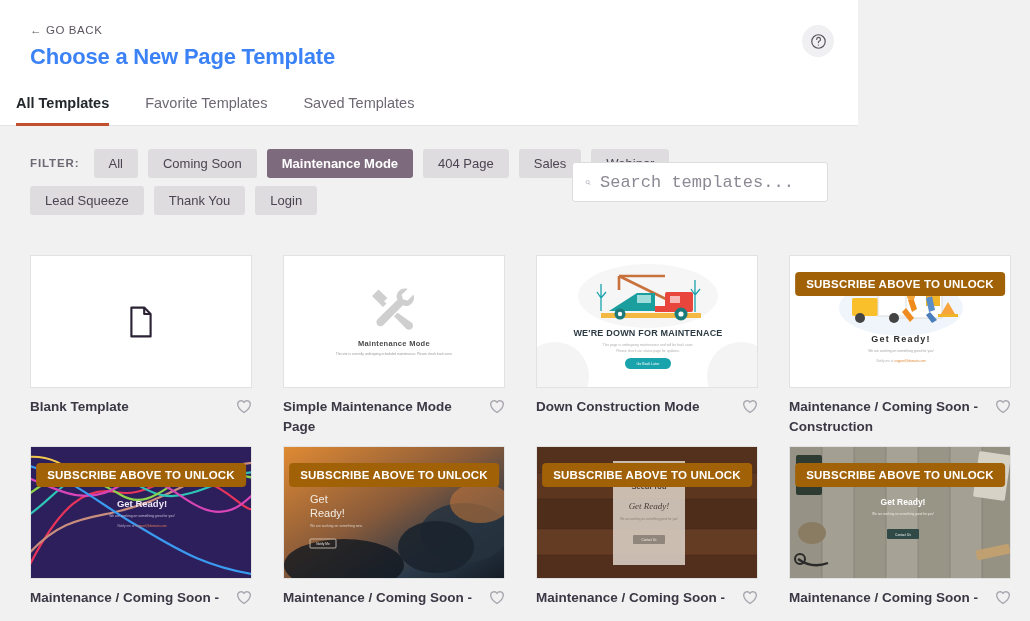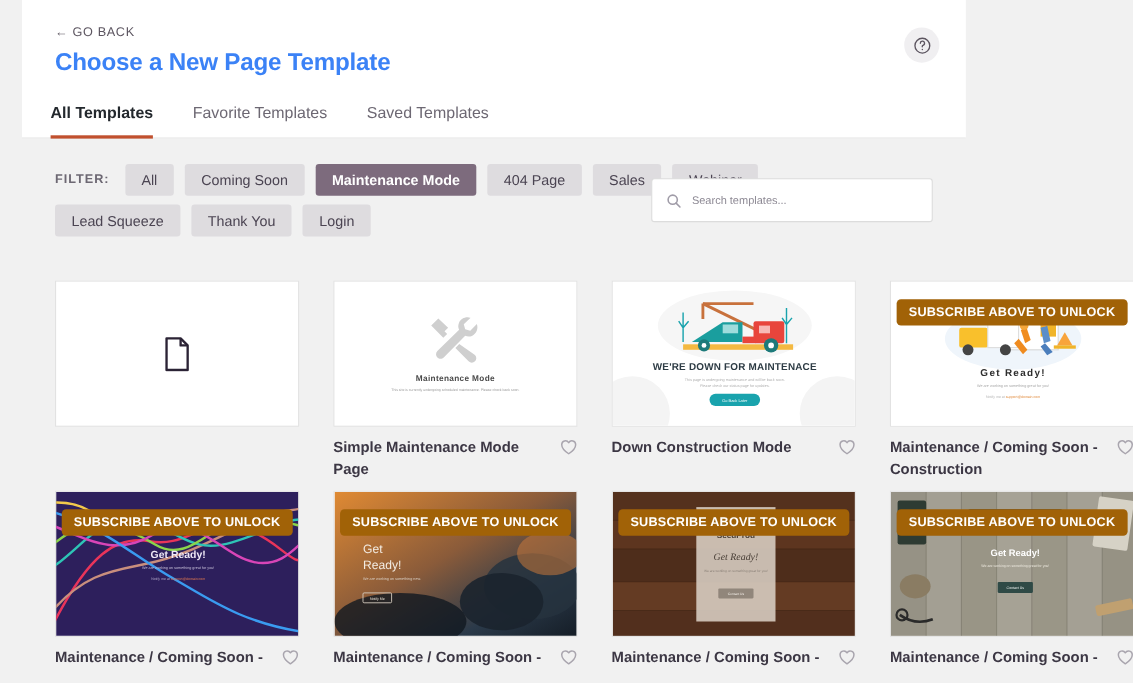--- a/index.html
+++ b/index.html
@@ -2,21 +2,21 @@
 <html><head>
 <meta charset="utf-8">
 <style>
   * { box-sizing: border-box; margin: 0; padding: 0; }
   html, body {
     width: 1030px; height: 621px;
     font-family: "Liberation Sans", sans-serif;
     background: #f1f1f1;
     overflow: hidden;
   }
-  #app { position: relative; width: 858px; height: 621px; margin-left: 20px; }
+  #app { position: relative; width: 858px; height: 621px; }
 
   
   .header {
     background: #ffffff;
     padding: 20px 30px 0 30px;
     position: relative;
   }
   .go-back {
     font-size: 11.5px;
     letter-spacing: .6px;
@@ -39,21 +39,21 @@
     width: 32px; height: 32px;
     border-radius: 50%;
     background: #f0eff1;
     display: flex; align-items: center; justify-content: center;
     cursor: pointer;
   }
 
   
   .tabs {
     background: #ffffff;
-    padding: 0 26px;
+    padding: 0 16px;
     display: flex;
     align-items: flex-end;
     height: 56px;
     border-bottom: 1px solid #e4e4e4;
   }
   .tab {
     font-size: 14.5px;
     color: #6d6873;
     padding: 0 0 14px 0;
     margin-right: 36px;
@@ -120,23 +120,23 @@
     background: #ffffff;
     border: 1px solid #dcdcdc;
     border-radius: 3px;
     display: flex;
     align-items: center;
     padding: 0 12px;
   }
   .search-input {
     border: none;
     outline: none;
-    font-size: 10px;
+    font-size: 17px;
     color: #6d6873;
-    font-family: Liberation Sans, sans-serif;
+    font-family: Liberation Mono, monospace;
     background: transparent;
     flex: 1;
     margin-left: 9px;
   }
   .search-input::placeholder { color: #8d8994; }
 
   
   .grid {
     display: grid;
     grid-template-columns: repeat(4, 222px);
@@ -249,20 +249,26 @@
     <div class="grid">
 
       <div class="card">
         <div class="thumb">
           <div class="mock-center">
             <svg width="26" height="32" viewBox="0 0 24 30" fill="none" stroke="#2b2335" stroke-width="2">
               <path d="M3 1.5h12l6 6v21H3z" stroke-linejoin="round"></path>
               <path d="M15 1.5v6h6" stroke-linejoin="round"></path>
             </svg>
           </div>
+        </div>
+        <div class="card-foot">
+          <div class="card-title">Blank Template</div>
+          <svg class="heart" width="16" height="15" viewBox="0 0 24 22" fill="none" stroke="#a9a5ae" stroke-width="2">
+            <path d="M12 20S2.5 13.6 2.5 7.6A5.1 5.1 0 0 1 12 5a5.1 5.1 0 0 1 9.5 2.6C21.5 13.6 12 20 12 20z" stroke-linejoin="round"></path>
+          </svg>
         </div>
       </div>
 
       <div class="card">
         <div class="thumb">
           <div class="mock-center">
             <svg width="52" height="46" viewBox="0 0 52 46">
               <g fill="#cfcfcf">
                 <path d="M40 3c-4.5-1.5-9 .5-10.8 4.6-1 2.3-.6 4.6.2 6.1L9.6 33.2c-1.6 1.6-1.6 4.2 0 5.8 1.6 1.6 4.2 1.6 5.8 0l19.5-19.8c1.6.8 3.9 1.1 6.1.2C45.1 17.6 47 13 45.5 8.6l-6 6-4.6-1.3-1.3-4.6 6-5.7z"></path>
                 <path d="M10.5 3.5 4 10l11 11 3.5-3.4-2.4-2.4 3.3-3.3L10.5 3.5z"></path>

